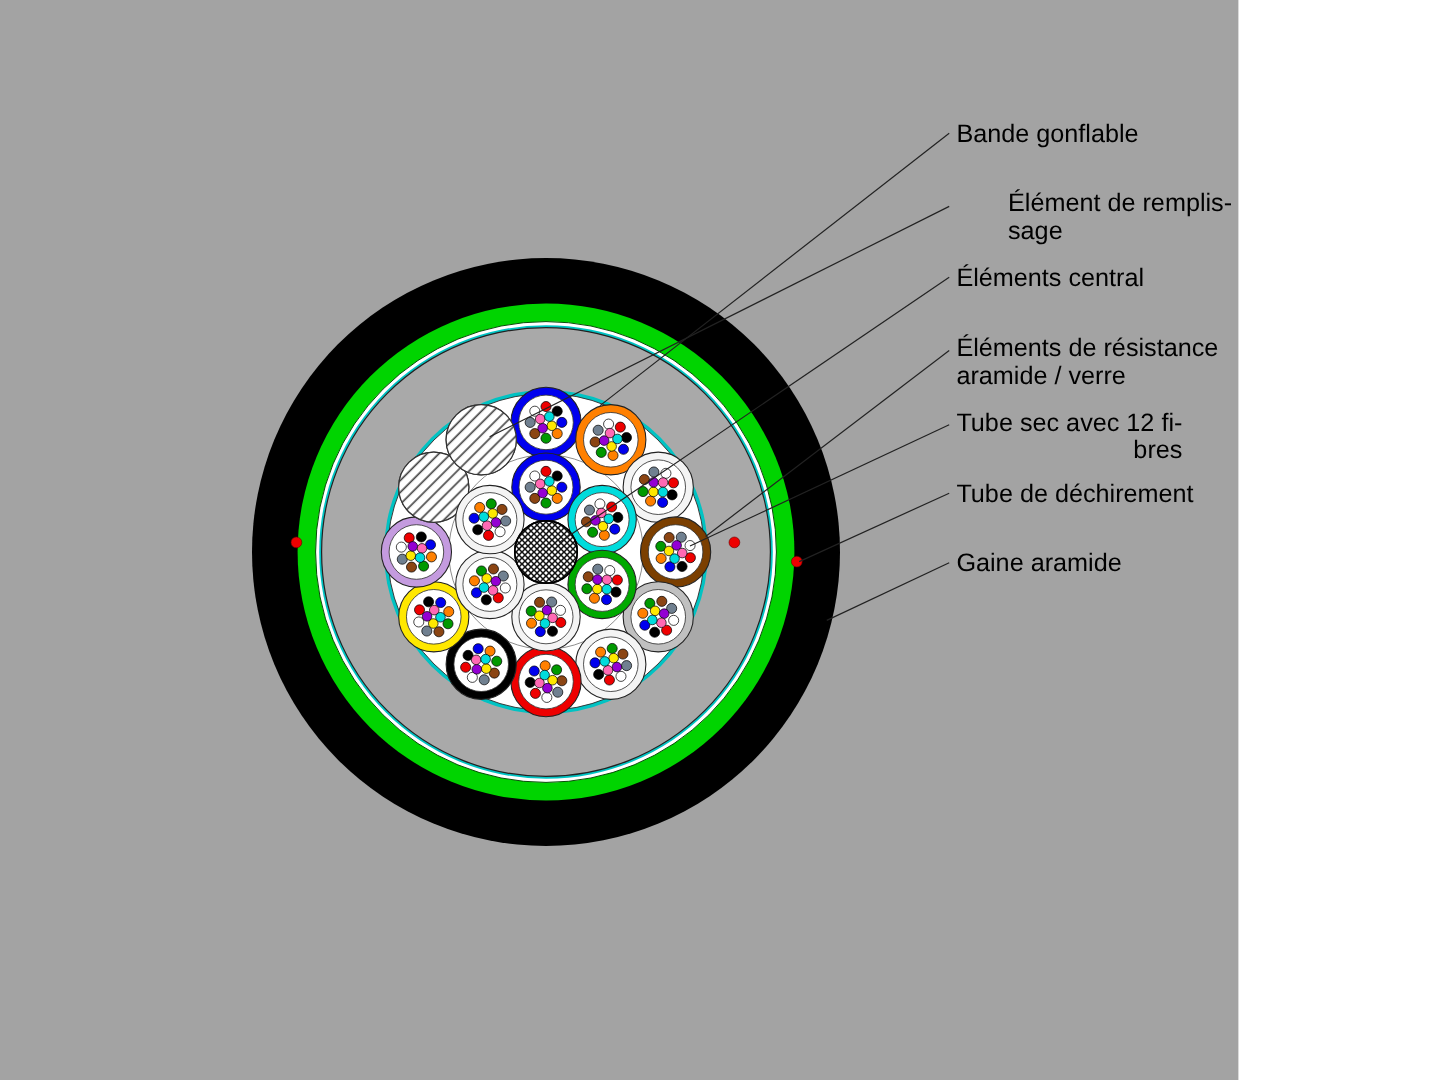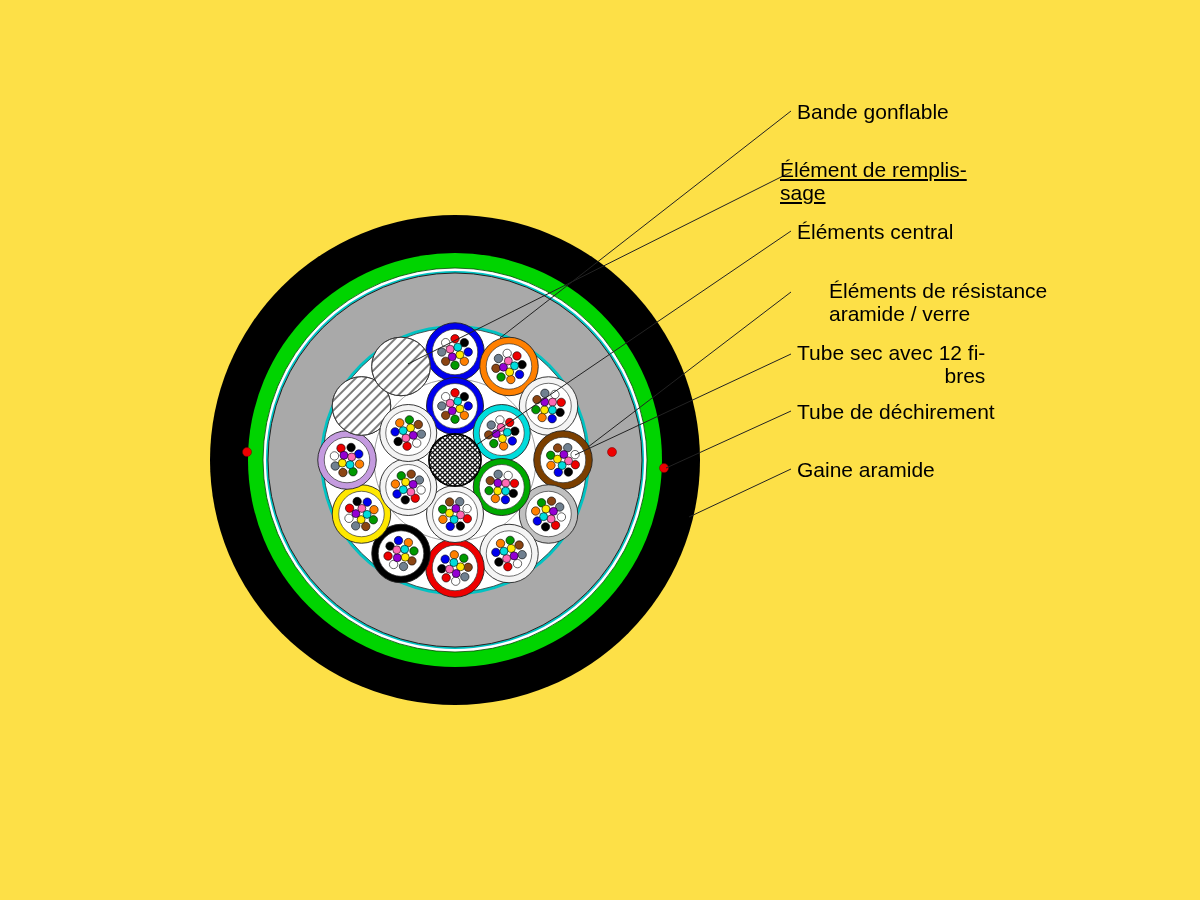--- a/index.html
+++ b/index.html
@@ -1,17 +1,17 @@
 <!DOCTYPE html>
 <html><head>
 <meta charset="utf-8">
 <style>
   html,body{margin:0;padding:0;background:#fff;}
   .stage{
-    position:relative;width:1200px;height:900px;background:#fde047;overflow:hidden;
+    position:relative;width:1032px;height:900px;background:#a3a3a3;overflow:hidden;
     font-family:"Liberation Sans",sans-serif;
   }
   #cable-svg{position:absolute;left:0;top:0;}
   .label{
     position:absolute;font-size:21px;line-height:23px;color:#000;
     white-space:pre-line;letter-spacing:0;
   }
 </style>
 </head>
 <body>
@@ -326,23 +326,23 @@
       <line x1="791" y1="111" x2="500" y2="338" stroke="#222222" stroke-width="1"></line>
       <line x1="791" y1="172" x2="408" y2="364" stroke="#222222" stroke-width="1"></line>
       <line x1="791" y1="231" x2="466" y2="452" stroke="#222222" stroke-width="1"></line>
       <line x1="791" y1="292" x2="588" y2="447" stroke="#222222" stroke-width="1"></line>
       <line x1="791" y1="354" x2="575" y2="455" stroke="#222222" stroke-width="1"></line>
       <line x1="791" y1="411" x2="666" y2="468" stroke="#222222" stroke-width="1"></line>
       <line x1="791" y1="469" x2="689" y2="517" stroke="#222222" stroke-width="1"></line>
     </svg>
   <div id="labels">
       <div class="label" style="left: 797px; top: 100px;">Bande gonflable</div>
-      <div class="label" style="left: 780px; top: 158px; text-decoration: underline;">Élément de remplis-
+      <div class="label" style="left: 840px; top: 158px;">Élément de remplis-
 sage</div>
       <div class="label" style="left: 797px; top: 220px;">Éléments central</div>
-      <div class="label" style="left: 829px; top: 279px;">Éléments de résistance
+      <div class="label" style="left: 797px; top: 279px;">Éléments de résistance
 aramide / verre</div>
       <div class="label" style="left: 797px; top: 341px; text-align: right;">Tube sec avec 12 fi-
 bres</div>
       <div class="label" style="left: 797px; top: 400px;">Tube de déchirement</div>
       <div class="label" style="left: 797px; top: 458px;">Gaine aramide</div>
     </div>
 </div>
 
 </body></html>

